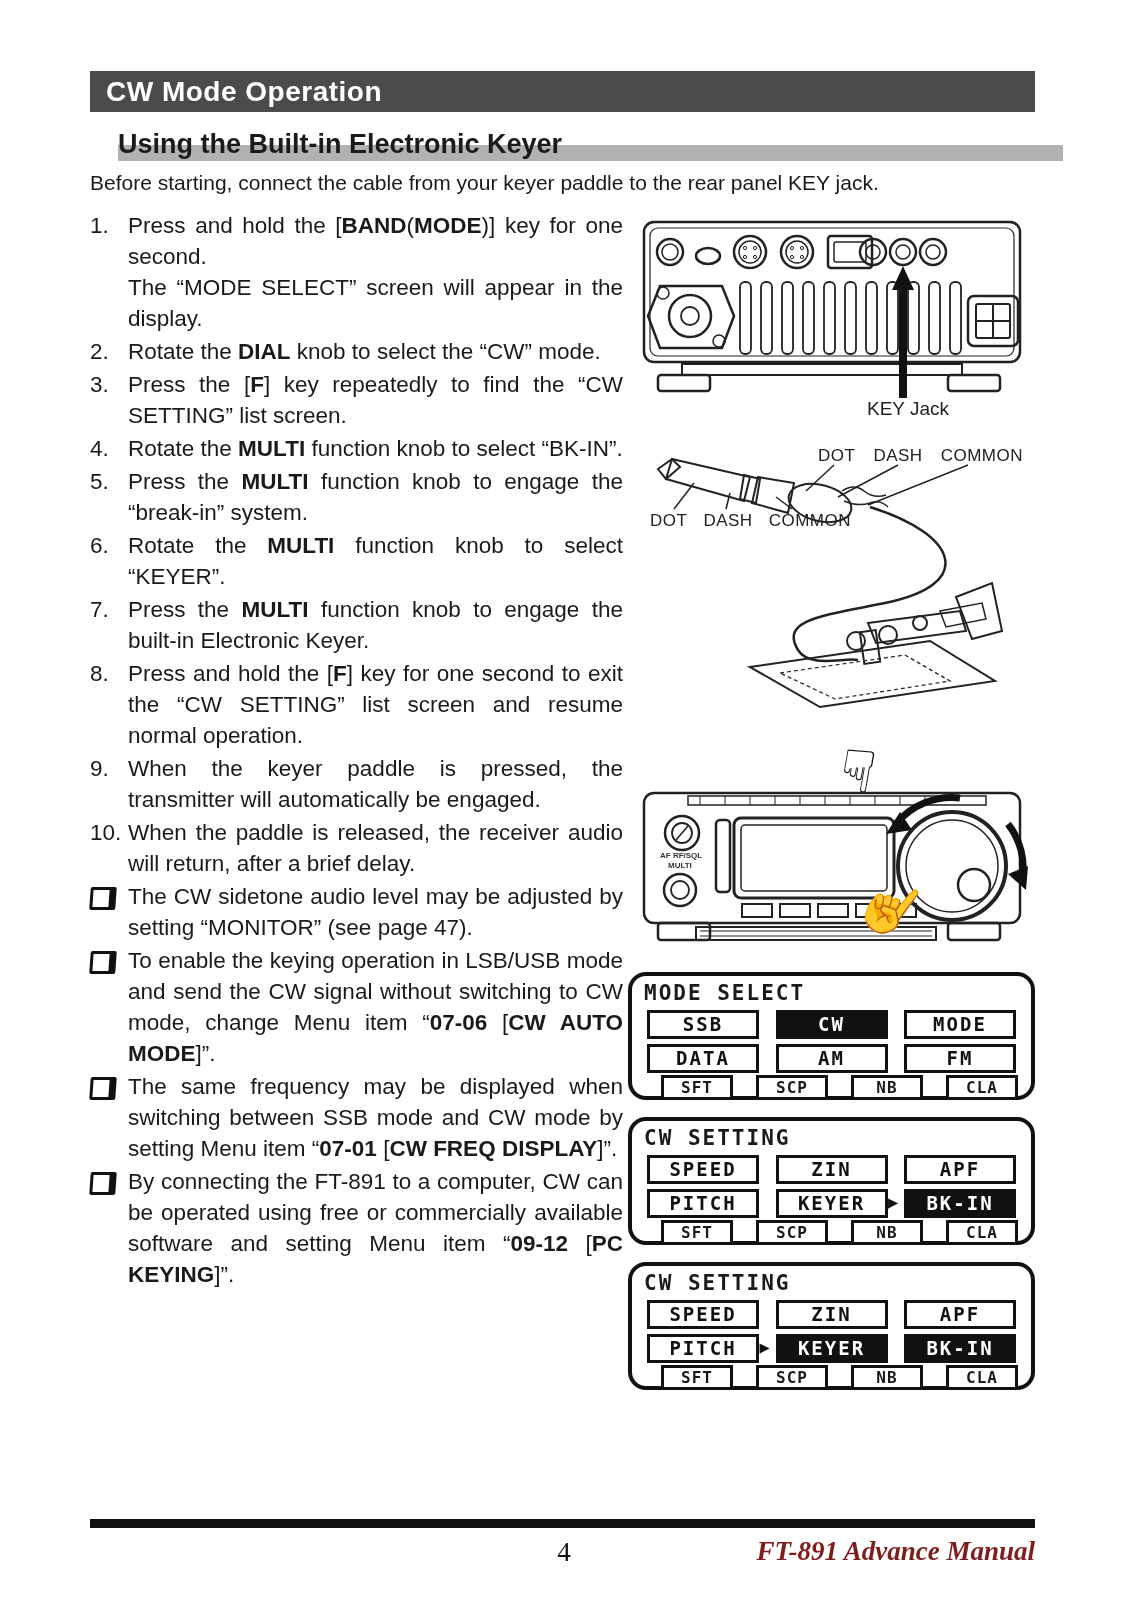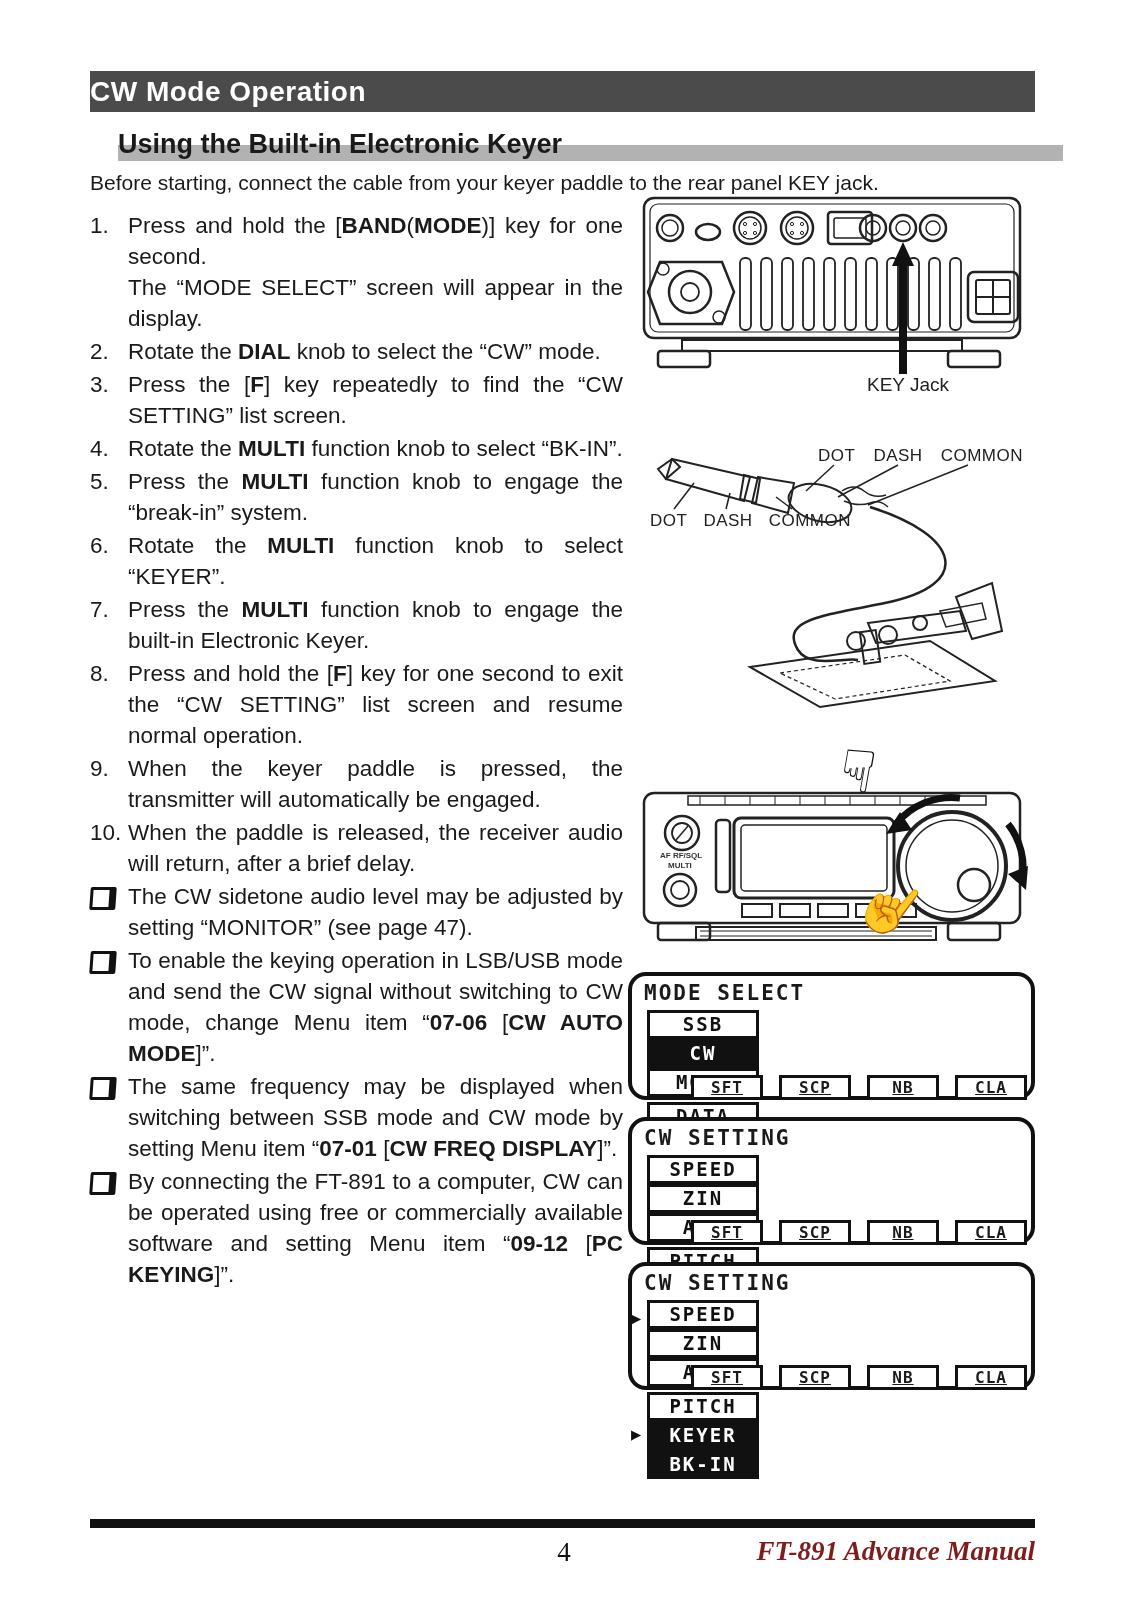--- a/index.html
+++ b/index.html
@@ -1,20 +1,20 @@
 <!DOCTYPE html>
 <html><head>
 <meta charset="utf-8">
 <style>
   html,body{margin:0;padding:0;background:#fff;}
   .page{position:relative;width:1128px;height:1600px;background:#fff;overflow:hidden;
         font-family:"Liberation Sans",sans-serif;color:#1a1a1a;}
   
   .titlebar{position:absolute;left:90px;top:71px;width:945px;height:41px;background:#4b4b4b;
-            color:#fff;font-size:28px;font-weight:bold;line-height:41px;padding-left:0;
+            color:#fff;font-size:28px;font-weight:bold;line-height:41px;padding-left:16px;
             box-sizing:border-box;letter-spacing:.5px;}
   .subhead{position:absolute;left:90px;top:129px;width:945px;height:34px;font-size:27px;font-weight:bold;margin-left:28px;}
   .subhead .graybar{position:absolute;left:0;bottom:2px;width:100%;height:16px;background:#b2b2b2;}
   .subhead .txt{position:relative;z-index:1;}
   .intro{position:absolute;left:90px;top:171px;width:945px;font-size:21px;}
   
   .leftcol{position:absolute;left:90px;top:210px;width:533px;font-size:22.5px;line-height:31px;}
   .step,.note{display:flex;margin-bottom:2px;}
   .step .num{width:38px;flex:none;}
   .step .body,.note .body{flex:1;text-align:justify;}
@@ -28,27 +28,27 @@
   .linelabel{position:absolute;font-size:17px;color:#222;letter-spacing:.5px;white-space:nowrap;}
   .keyjack-label{position:absolute;left:237px;top:182px;font-size:19px;color:#222;}
   .hand{position:absolute;color:#111;line-height:1;}
   .knoblabel{font-size:8px;font-weight:bold;fill:#333;}
   
   .screens{position:absolute;left:628px;top:972px;width:407px;}
   .lcd{height:128px;margin-bottom:17px;border:4px solid #111;border-radius:18px;position:relative;
        padding:5px 12px 8px;box-sizing:border-box;background:#fff;
        font-family:"DejaVu Sans Mono",monospace;}
   .lcd-title{font-size:21px;font-weight:bold;letter-spacing:2px;}
-  .btnrow{display:flex;justify-content:space-between;margin-top:5px;padding:0 3px;flex-direction:column;}
+  .btnrow{display:flex;justify-content:space-between;margin-top:5px;padding:0 3px;}
   .btnwrap{position:relative;width:112px;}
   .lcdbtn{border:3px solid #111;font-weight:bold;font-size:19px;text-align:center;letter-spacing:2px;
           line-height:23px;background:#fff;color:#111;}
   .lcdbtn.sel{background:#111;color:#fff;}
   .cursor{position:absolute;left:-16px;top:3px;font-size:17px;z-index:2;color:#111;}
-  .softkeys{position:absolute;right:4px;bottom:-4px;display:flex;gap:16px;text-decoration:underline;}
+  .softkeys{position:absolute;right:13px;bottom:-4px;display:flex;gap:23px;}
   .softkey{border:3px solid #111;background:#fff;font-weight:bold;font-size:16px;letter-spacing:1px;
            text-align:center;width:66px;line-height:19px;}
   
   .footrule{position:absolute;left:90px;top:1519px;width:945px;height:9px;background:#111;}
   .pagenum{position:absolute;left:0;top:1537px;width:1128px;text-align:center;
            font-family:"Liberation Serif",serif;font-size:27px;color:#111;}
   .foottitle{position:absolute;right:93px;top:1536px;font-family:"Liberation Serif",serif;
              font-style:italic;font-weight:bold;font-size:27px;color:#7f1d1d;}
   svg *{vector-effect:non-scaling-stroke;}
 </style>
@@ -132,21 +132,21 @@
         </div>
         <div class="note">
           <span class="ic">
             <span class="cube" style="display: block;"></span>
           </span>
           <span class="body"><span>By connecting the FT-891 to a computer, CW can be operated using free or commercially available software and setting Menu item “</span><b>09-12</b><span> [</span><b>PC KEYING</b><span>]”.</span></span>
         </div>
       </div>
   </div>
 
-  <div class="fig" style="left:630px;top:192px;width:405px;height:205px;">
+  <div class="fig" style="left:630px;top:216px;width:405px;height:205px;">
     <svg width="405" height="200" viewBox="0 0 405 200">
       <g fill="none" stroke="#222" stroke-width="2.5">
         <rect x="14" y="6" width="376" height="140" rx="10"></rect>
         <rect x="20" y="12" width="364" height="128" rx="8" stroke-width="1.2"></rect>
         <circle cx="40" cy="36" r="13"></circle>
           <circle cx="40" cy="36" r="8" stroke-width="1.5"></circle>
         <ellipse cx="78" cy="40" rx="12" ry="8"></ellipse>
         <circle cx="120" cy="36" r="16"></circle>
           <circle cx="120" cy="36" r="11" stroke-width="1.5"></circle>
         <circle cx="115" cy="32" r="1.6" stroke-width="1"></circle>

